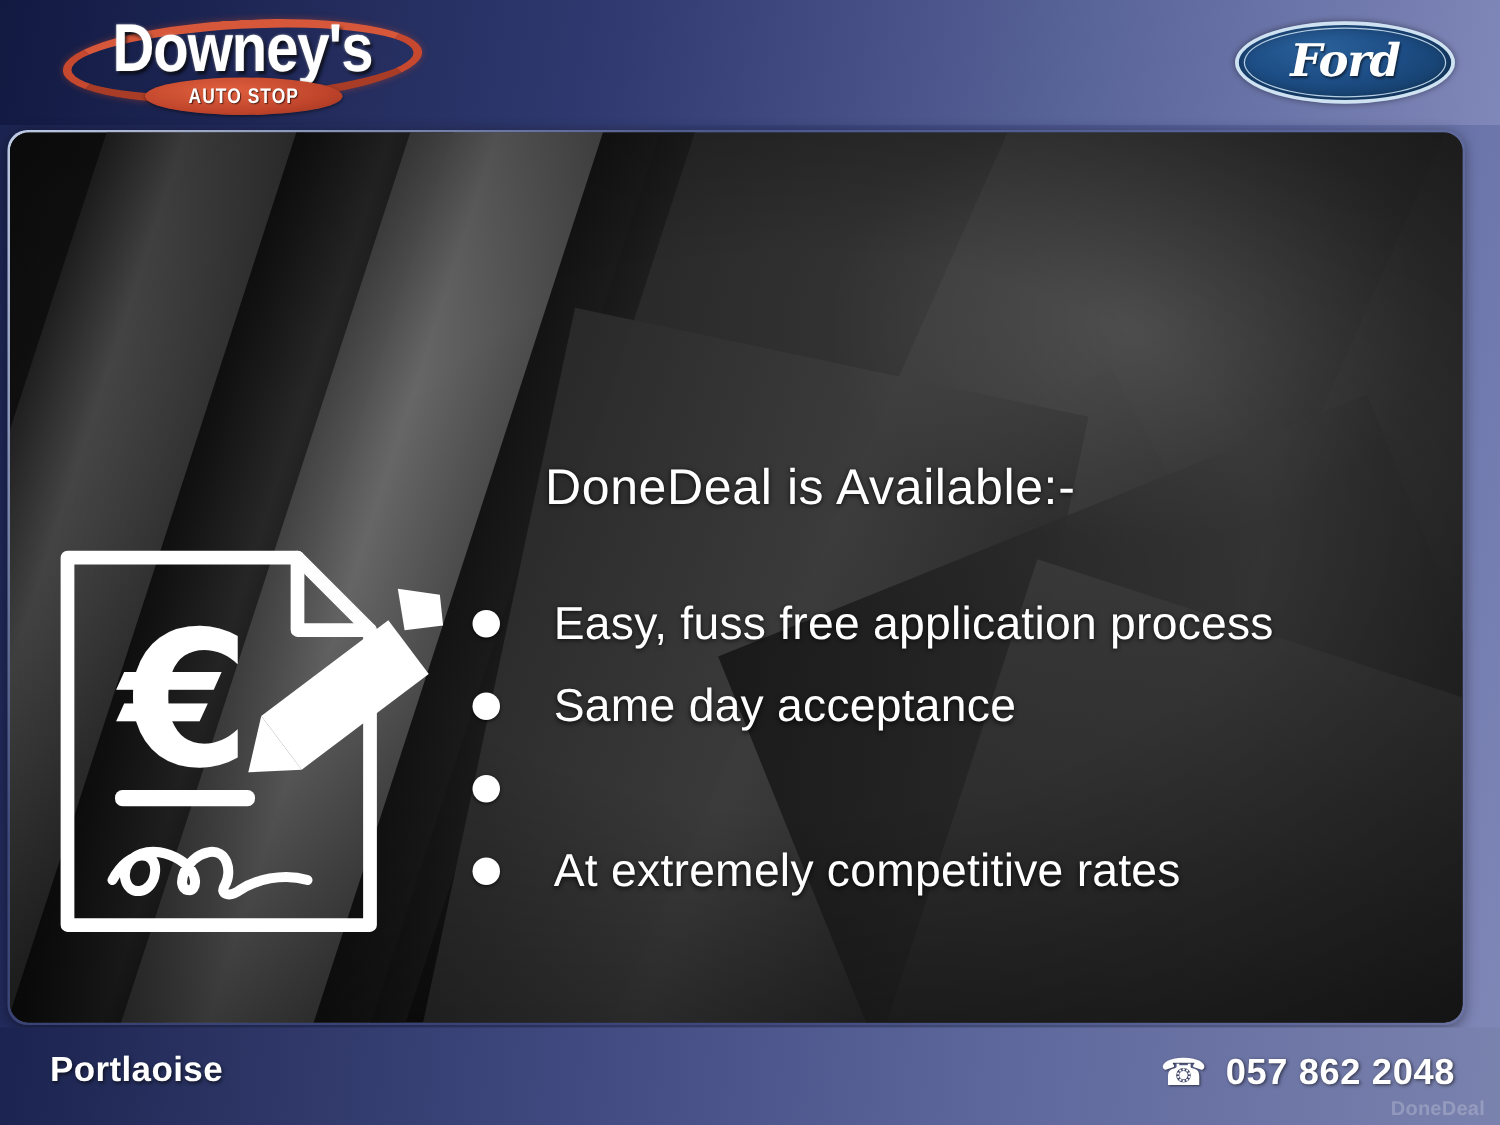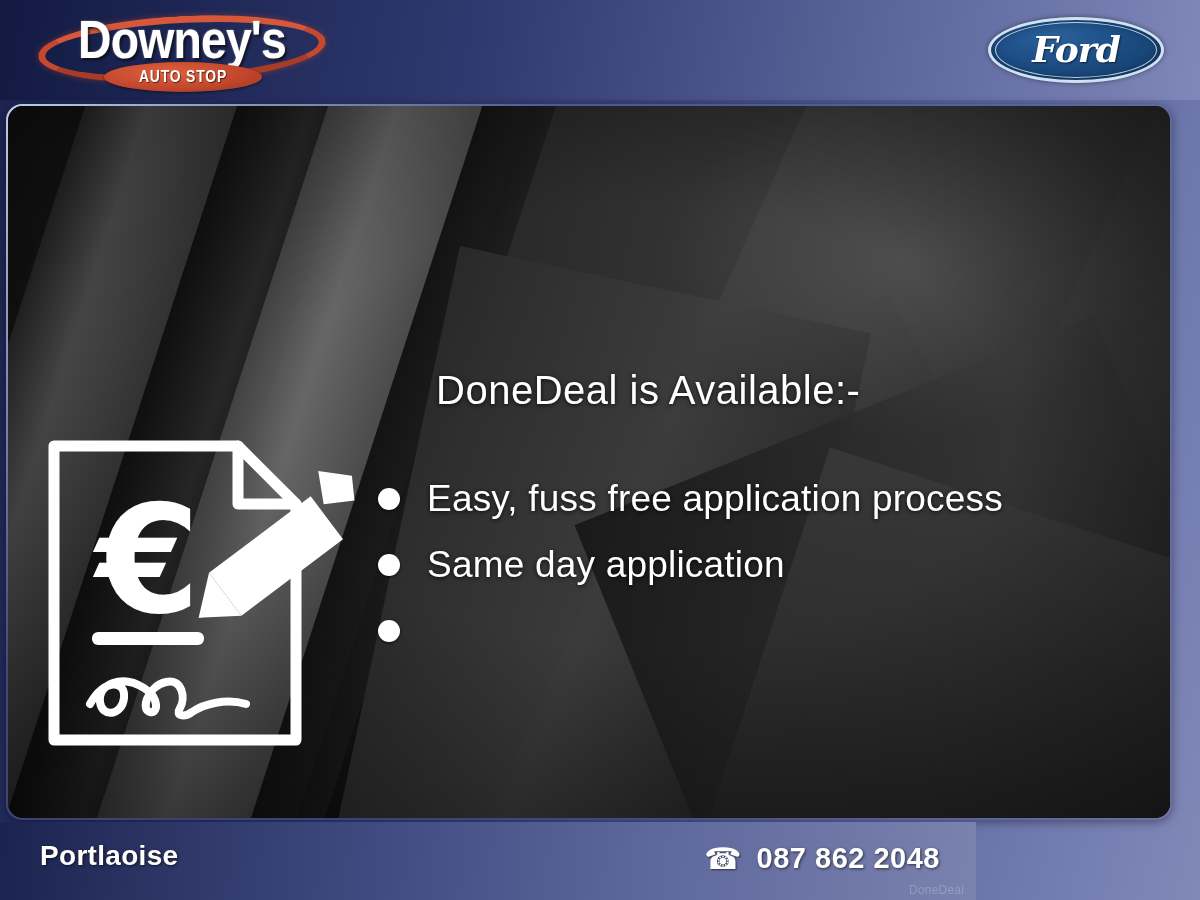--- a/index.html
+++ b/index.html
@@ -35,21 +35,21 @@
         #1c2552 14%,
         #323b72 42%,
         #596499 72%,
         #8087b9 100%);
     overflow: hidden;
   }
 
   
   .logo {
     position: absolute;
-    left: 32px; top: 4px;
+    left: 44px; top: 4px;
     width: 300px; height: 94px;
   }
   .logo-ring {
     position: absolute;
     left: 6px; top: 12px;
     width: 288px; height: 66px;
     border-radius: 50%;
     border: 7px solid #c5482f;
     border-top-color: #d6573a;
     border-bottom-color: #a93c26;
@@ -240,40 +240,40 @@
     height: 66px;
   }
   .dot {
     width: 22px; height: 22px;
     border-radius: 50%;
     background: #ffffff;
     flex: 0 0 22px;
     box-shadow: 0 1px 3px rgba(0,0,0,.7);
   }
   .bullet-text {
-    margin-left: 27px;
+    margin-left: 43px;
     font-size: 37px;
     color: #ffffff;
     letter-spacing: .2px;
     white-space: nowrap;
     text-shadow: 0 1px 4px rgba(0,0,0,.8);
   }
 
   
   .doc-icon {
     position: absolute;
     left: 32px; top: 326px;
     width: 320px; height: 322px;
   }
 
   
   .footer {
     position: absolute;
     left: 0; bottom: 0;
-    width: 976px;
+    width: 1200px;
     height: 78px;
     background: linear-gradient(95deg,
         #1b2450 0%,
         #27305e 12%,
         #414a80 38%,
         #5e679c 66%,
         #7a82ae 100%);
     margin-top: 25px;
   }
   .footer-loc {
@@ -301,22 +301,22 @@
   .phone-num {
     font-size: 29px;
     font-weight: bold;
     color: #ffffff;
     letter-spacing: .5px;
     text-shadow: 1px 1px 3px rgba(0,0,0,.6);
   }
   .watermark {
     position: absolute;
     right: 12px; bottom: 3px;
-    font-size: 12px;
-    font-weight: normal;
+    font-size: 16px;
+    font-weight: bold;
     color: rgba(255,255,255,.22);
     letter-spacing: .2px;
   }
 </style>
 </head>
 <body>
 
 <div class="screen">
 
   <div class="header">
@@ -379,32 +379,36 @@
 
       <div class="heading">DoneDeal is Available:-</div>
 
       <ul class="bullets">
         <li class="bullet-row">
           <span class="dot"></span>
           <span class="bullet-text">Easy, fuss free application process</span>
         </li>
         <li class="bullet-row">
           <span class="dot"></span>
-          <span class="bullet-text">Same day application</span>
+          <span class="bullet-text">Same day acceptance</span>
         </li>
         <li class="bullet-row">
           <span class="dot"></span>
         </li>
+        <li class="bullet-row">
+          <span class="dot"></span>
+          <span class="bullet-text">At extremely competitive rates</span>
+        </li>
       </ul>
 
     </div>
   </div>
 
   <div class="footer">
     <div class="footer-loc">Portlaoise</div>
     <div class="footer-phone">
       <span class="phone-glyph">☎</span>
-      <span class="phone-num">087 862 2048</span>
+      <span class="phone-num">057 862 2048</span>
     </div>
     <div class="watermark">DoneDeal</div>
   </div>
 
 </div>
 
 </body></html>

